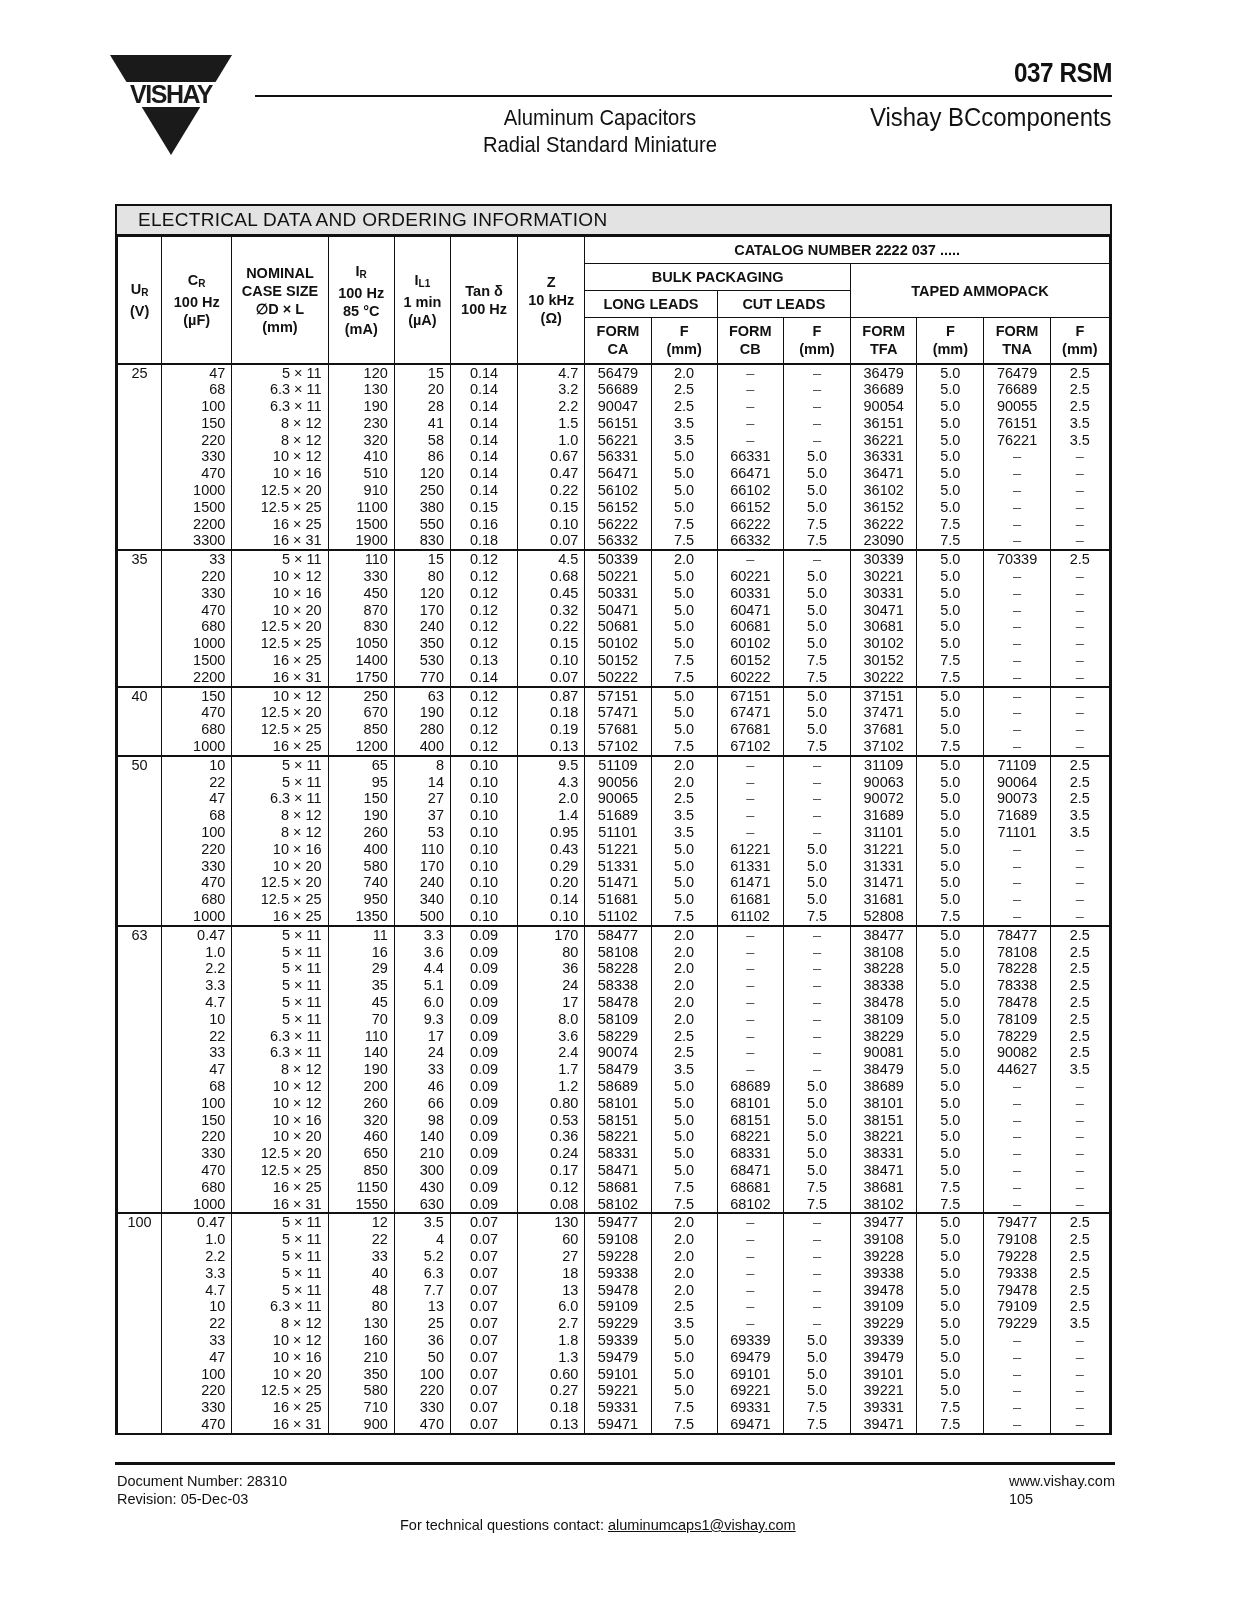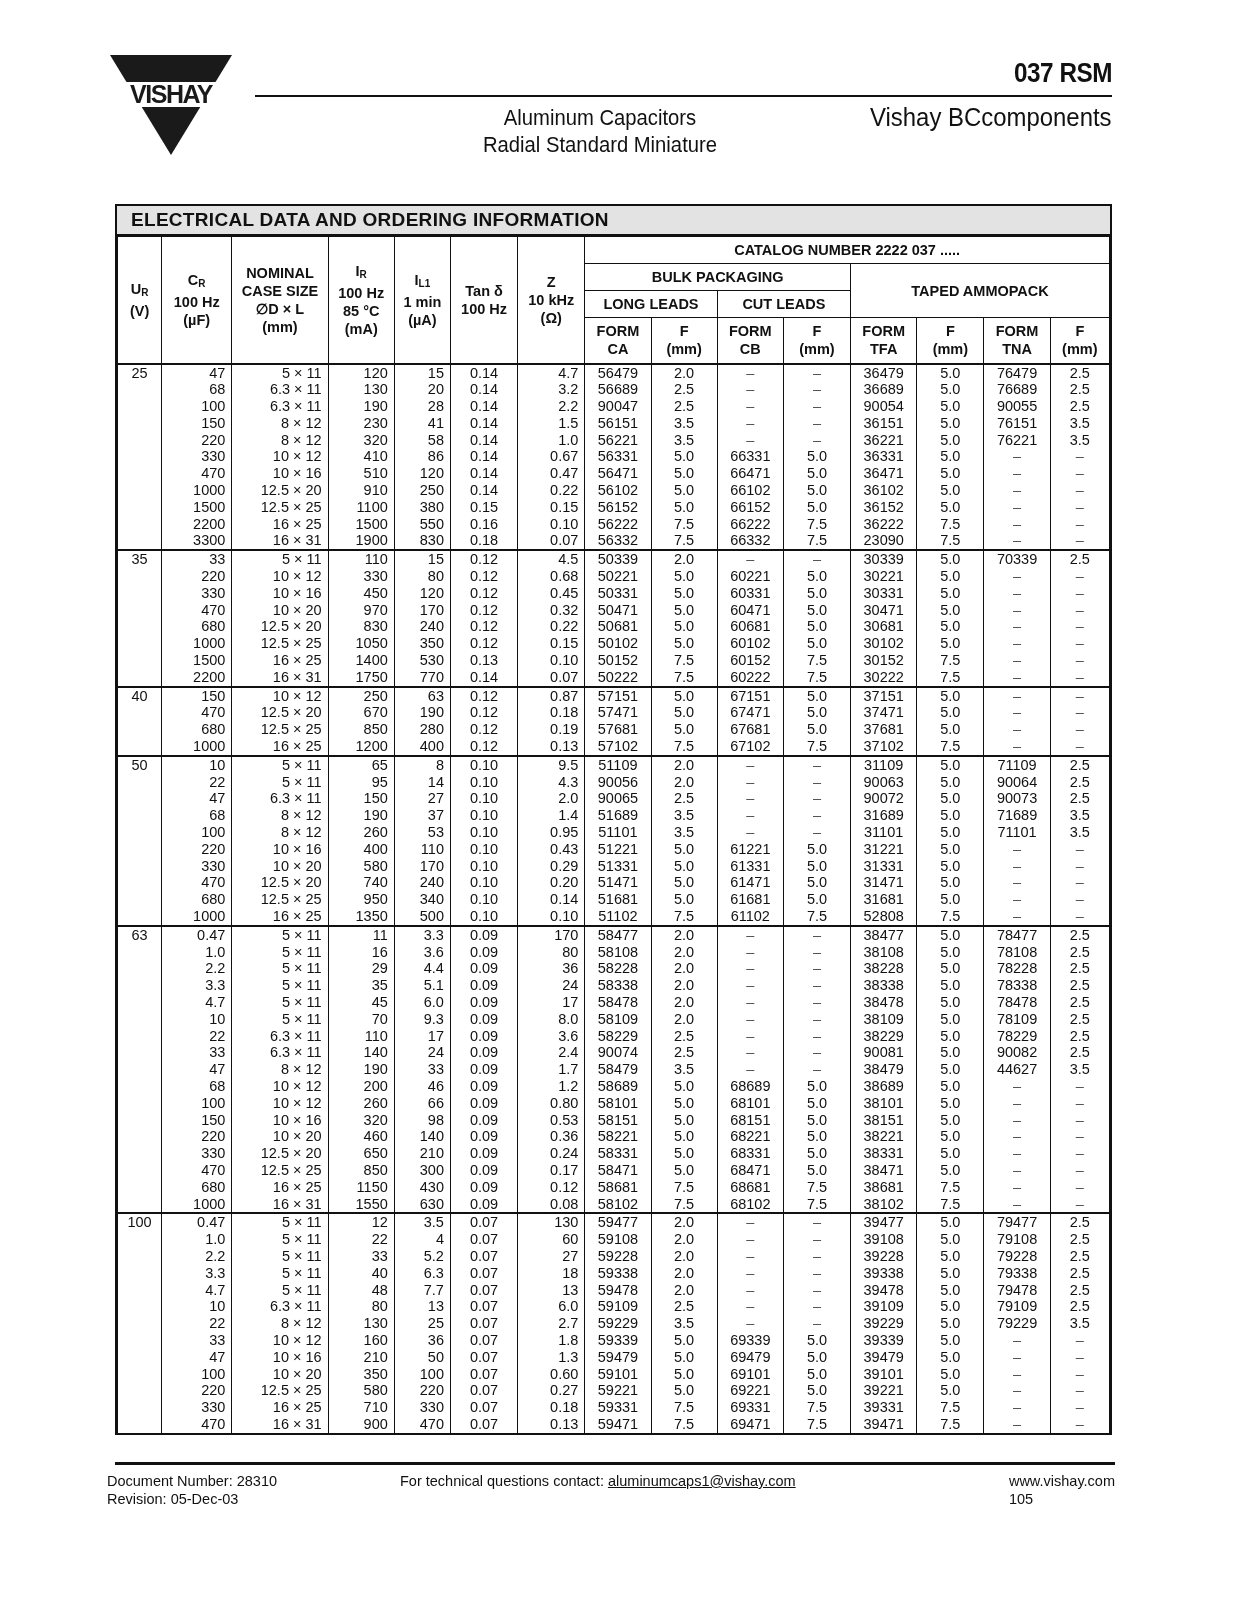--- a/index.html
+++ b/index.html
@@ -4,36 +4,36 @@
 <style>
   html, body { margin: 0; padding: 0; background: #ffffff; }
   body { width: 1236px; height: 1600px; position: relative; font-family: "Liberation Sans", sans-serif; color: #111; overflow: hidden; }
   .logo { position: absolute; left: 110px; top: 55px; width: 122px; height: 100px; text-align: right; }
   .header-rule { position: absolute; left: 255px; top: 95px; width: 857px; height: 2px; background: #111; }
   .part-no { position: absolute; right: 124px; top: 58px; font-size: 27px; font-weight: bold; letter-spacing: -0.5px; transform: scaleX(0.9); transform-origin: right; }
   .subtitle { position: absolute; left: 440px; top: 104px; width: 320px; text-align: center; font-size: 22px; line-height: 27px; transform: scaleX(0.92); }
   .company { position: absolute; right: 124px; top: 102px; font-size: 26px; transform: scaleX(0.92); transform-origin: right; }
 
   .tbl-wrap { position: absolute; left: 115px; top: 204px; width: 997px; border: 2px solid #111; box-sizing: border-box; }
-  .tbl-title { background: #e3e3e3; border-bottom: 2px solid #111; height: 28px; line-height: 28px; font-weight: bold; font-size: 19px; padding-left: 14px; letter-spacing: 0.3px; }
+  .tbl-title { background: #e3e3e3; border-bottom: 2px solid #111; height: 28px; line-height: 28px; font-weight: normal; font-size: 19px; padding-left: 21px; letter-spacing: 0.3px; }
   table { border-collapse: collapse; width: 100%; table-layout: fixed; font-size: 14.5px; }
   th { font-weight: bold; font-size: 14.5px; line-height: 18px; text-align: center; border: 1.5px solid #111; padding: 0; vertical-align: middle; }
   th.sub { vertical-align: top; padding-top: 4px; }
   td { border-left: 1.5px solid #111; border-right: 1.5px solid #111; padding: 0 6px; line-height: 16.8px; height: 16.8px; white-space: nowrap; }
   td.c { text-align: center; }
   td.r { text-align: right; }
   td.ur { vertical-align: top; text-align: center; padding-top: 0; }
   tr.grp-start td { border-top: 2px solid #111; }
   .dash { color: #555; }
   sub { font-size: 10px; vertical-align: -2px; }
 
   .footer-rule { position: absolute; left: 115px; top: 1462px; width: 1000px; height: 3px; background: #111; }
   .footer { position: absolute; top: 1472px; font-size: 14.5px; line-height: 18px; }
-  .f-left { left: 107px; }
-  .f-mid { left: 400px; }
+  .f-left { left: 117px; }
+  .f-mid { left: 400px; margin-top: 44px; }
   .f-right { right: 121px; }
   .email { text-decoration: underline; }
 </style>
 </head>
 <body>
 
 <div class="logo">
   <svg width="122" height="100" viewBox="0 0 122 100">
     <polygon points="0,0 122,0 61,100" fill="#1a1a1a"></polygon>
     <rect x="0" y="27" width="122" height="25" fill="#ffffff"></rect>
@@ -322,21 +322,21 @@
           <td class="c">60331</td>
           <td class="c">5.0</td>
           <td class="c">30331</td>
           <td class="c">5.0</td>
           <td class="c dash">–</td>
           <td class="c dash">–</td>
         </tr>
         <tr>
           <td class="r">470</td>
           <td class="r">10 × 20</td>
-          <td class="r">970</td>
+          <td class="r">870</td>
           <td class="r">170</td>
           <td class="c">0.12</td>
           <td class="r">0.32</td>
           <td class="c">50471</td>
           <td class="c">5.0</td>
           <td class="c">60471</td>
           <td class="c">5.0</td>
           <td class="c">30471</td>
           <td class="c">5.0</td>
           <td class="c dash">–</td>

